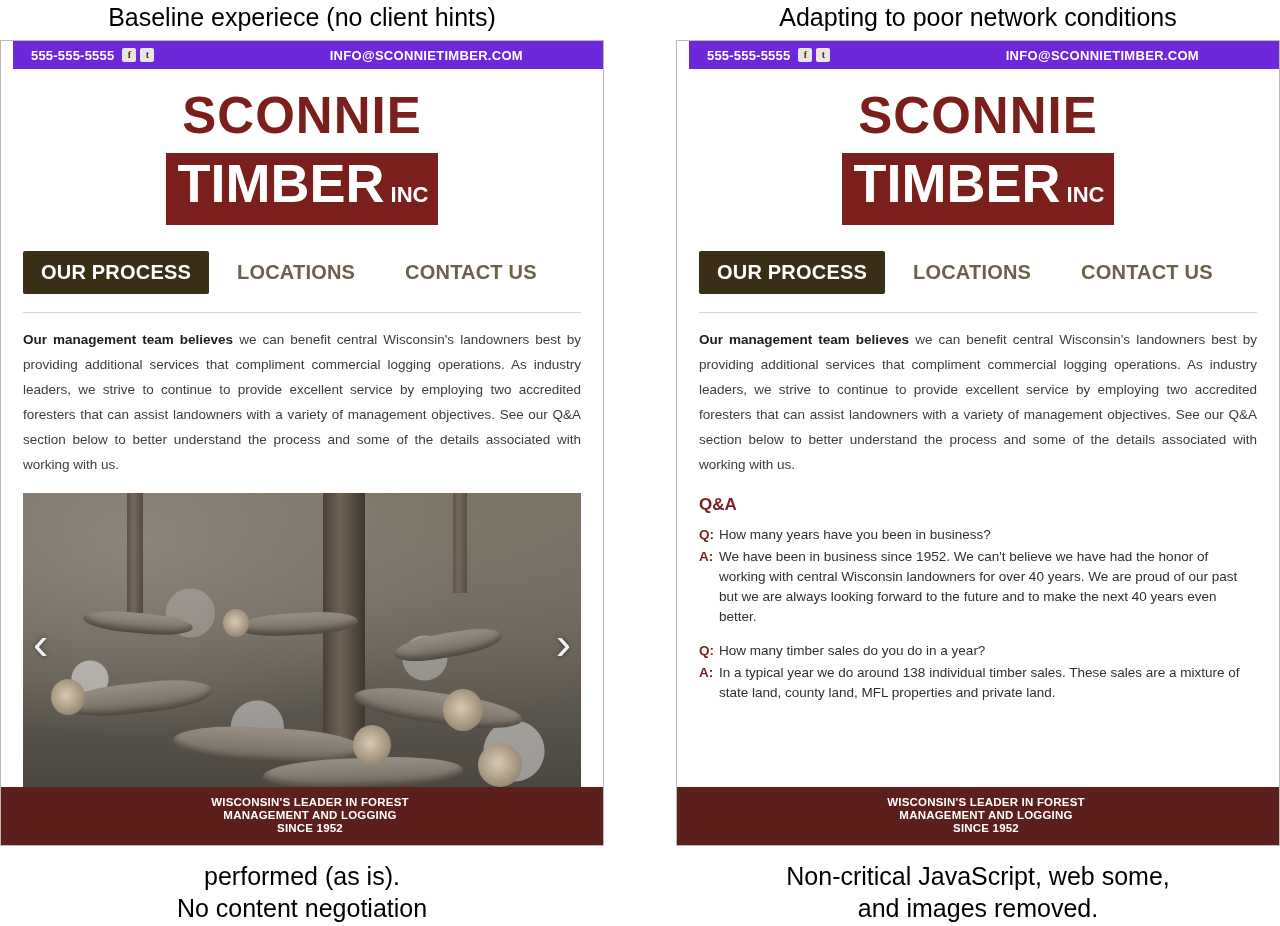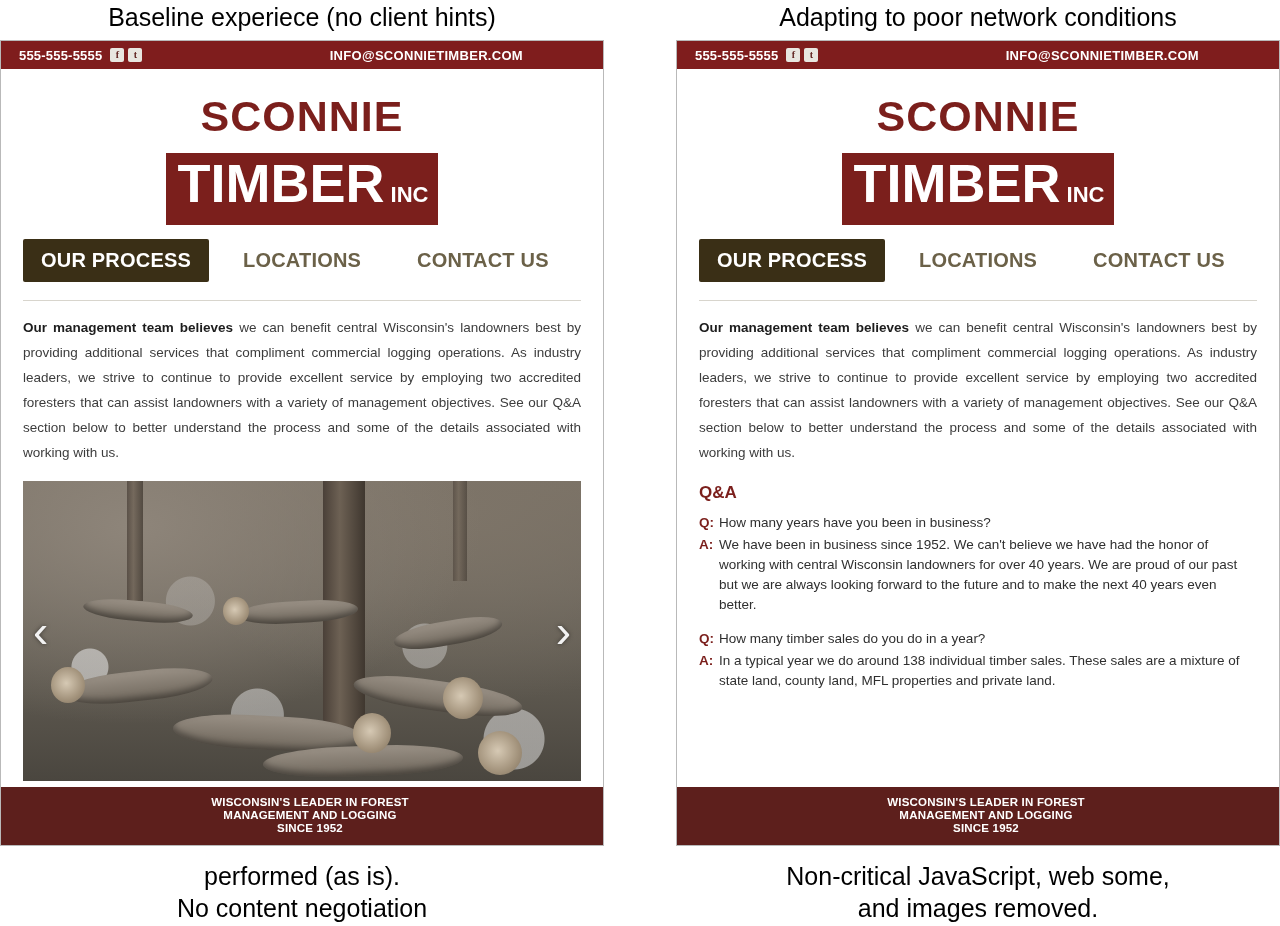--- a/index.html
+++ b/index.html
@@ -50,27 +50,28 @@
     width: 604px;
     height: 806px;
     background: #ffffff;
     border: 1px solid #b9b9b9;
     box-sizing: border-box;
     overflow: hidden;
   }
 
   
   .topbar {
-    background: #7f1d1d;
+    background: #6d28d9;
     height: 28px;
     display: flex;
     align-items: center;
     padding: 0 18px;
     box-sizing: border-box;
     color: #ffffff;
+    margin-left: 12px;
   }
   .topbar-phone {
     font-size: 13px;
     font-weight: bold;
     letter-spacing: 0.2px;
   }
   .social {
     display: flex;
     gap: 4px;
     margin-left: 8px;
@@ -95,21 +96,21 @@
     letter-spacing: 0.3px;
   }
 
   
   .logo-wrap {
     text-align: center;
     padding-top: 16px;
   }
   .logo-sconnie {
     color: #7b1f1c;
-    font-size: 43px;
+    font-size: 51px;
     font-weight: bold;
     letter-spacing: 1px;
     line-height: 62px;
     font-family: "Liberation Sans", sans-serif;
   }
   .logo-timber-bar {
     display: inline-block;
     background: #7b1f1c;
     color: #ffffff;
     padding: 2px 10px 14px 12px;
@@ -125,22 +126,22 @@
     font-size: 22px;
     font-weight: bold;
     margin-left: 6px;
   }
 
   
   .nav {
     display: flex;
     align-items: center;
     padding: 14px 0 6px 0;
-    margin: 0 22px;
-    gap: 12px;
+    margin: 12px 22px;
+    gap: 6px;
   }
   .nav-item {
     font-size: 20px;
     font-weight: bold;
     color: #6b6148;
     letter-spacing: 0.2px;
     padding: 0 22px;
   }
   .nav-item.active {
     background: #3a2f16;

